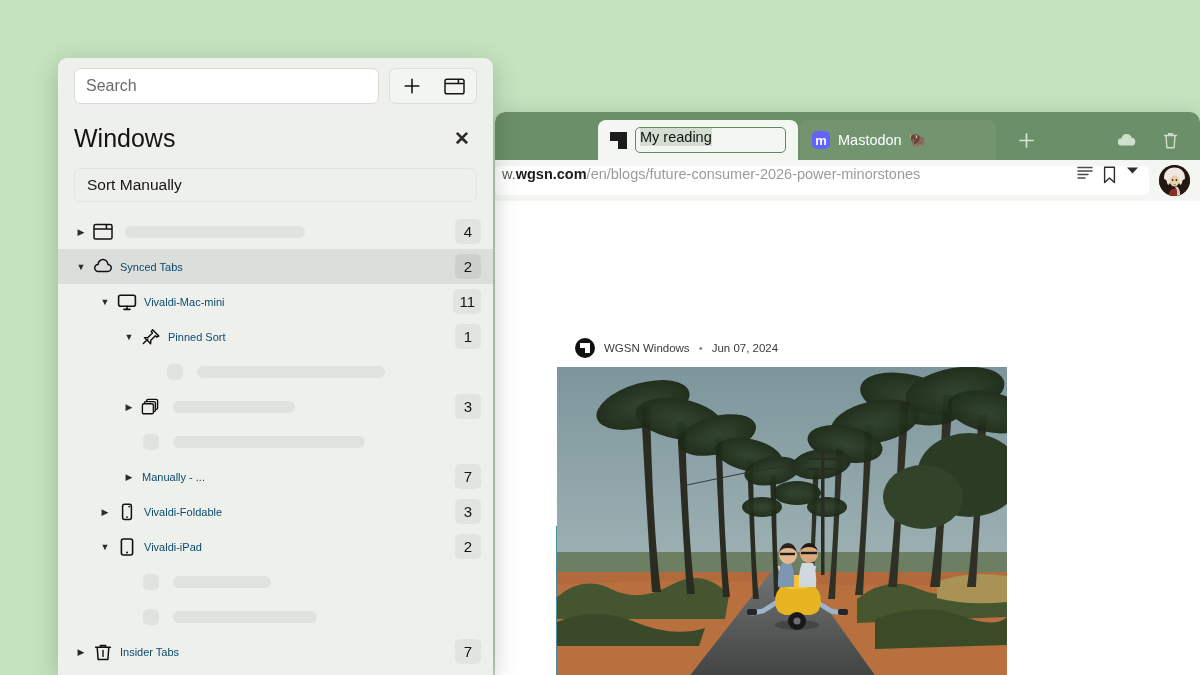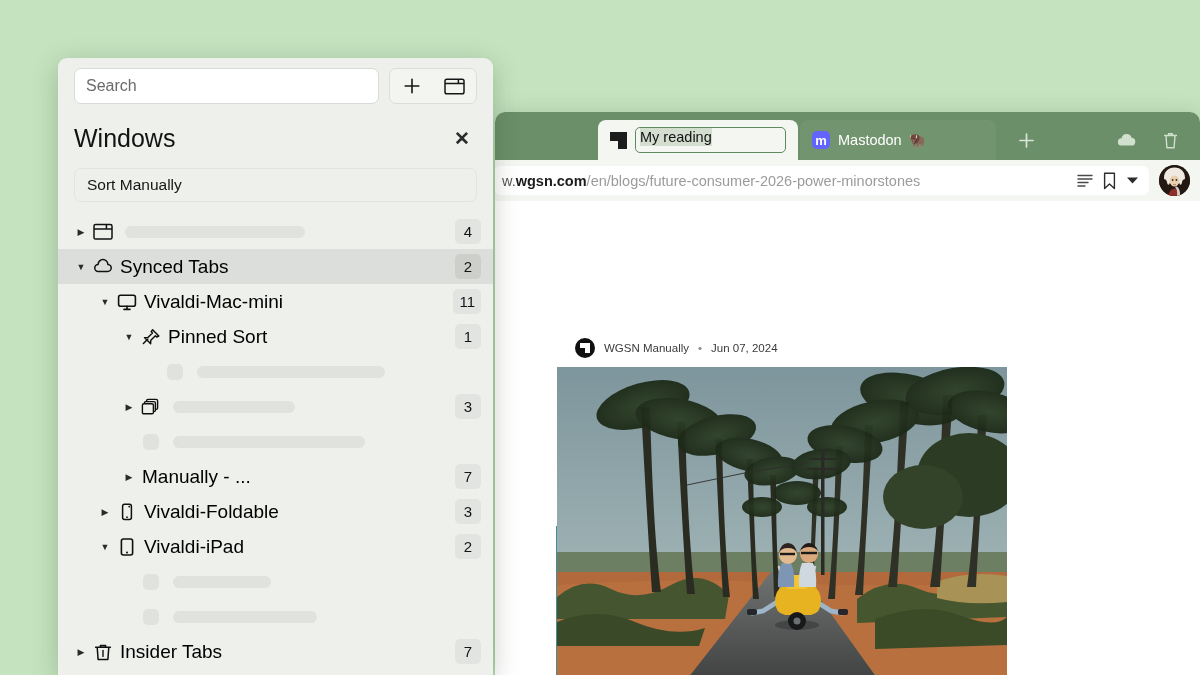--- a/index.html
+++ b/index.html
@@ -103,21 +103,21 @@
     height: 41px;
     background: #f4f6f2;
     display: flex; align-items: center;
     padding: 0 10px 0 0;
   }
   #url-field {
     flex: 1;
     height: 29px;
     background: #fff;
     border-radius: 6px;
-    display: flex; align-items: center;
+    display: flex; align-items: flex-start;
     padding: 0 10px 0 0;
     margin-left: -1px;
     font-size: 14.5px;
     overflow: hidden;
   }
   #url-text { white-space: nowrap; flex: 1; padding-left: 8px; }
   #url-text .host { color: #1c1c1c; font-weight: 600; }
   #url-text .prefix { color: #555; }
   #url-text .path { color: #9b9b9b; }
   .url-icon { margin-left: 10px; flex: 0 0 auto; color: #4a4a4a; display: flex; align-items: center; }
@@ -236,21 +236,21 @@
     display: flex; align-items: center; justify-content: center;
     color: #2a2a2a; font-size: 9px;
   }
   .twisty.spacer { color: transparent; }
   .row-icon {
     width: 26px; flex: 0 0 auto;
     display: flex; align-items: center; justify-content: center;
     color: #101010;
   }
   .row-label {
-    font-size: 19px; color: #000000;
+    font-size: 11px; color: #0c4a6e;
     white-space: nowrap;
     padding-left: 4px;
     text-align: right;
   }
   .count-badge {
     margin-left: auto;
     min-width: 26px; height: 25px;
     border-radius: 5px;
     background: #e2e4e1;
     color: #141414;
@@ -343,21 +343,21 @@
         <path d="M14 19.2c1 .7 2 .7 3 0" stroke="#9c6a4c" stroke-width="0.8" fill="none"></path>
         <path d="M16 22.5c2 1.2 2.6 4 2 8.5h3c.4-5-1-8-3.4-9.4z" fill="#d8cfc6"></path>
       </svg>
     </div>
   </div>
 
   <div id="page-content">
 
     <div id="article-meta">
       <span id="meta-logo"></span>
-      <span>WGSN Manually</span>
+      <span>WGSN Windows</span>
       <span class="meta-dot">•</span>
       <span>Jun 07, 2024</span>
     </div>
 
     <div id="teal-bar"></div>
 
     <div id="hero-image">
       <svg width="450" height="325" viewBox="0 0 450 325">
         <defs>
           <linearGradient id="sky" x1="0" y1="0" x2="0" y2="1">

